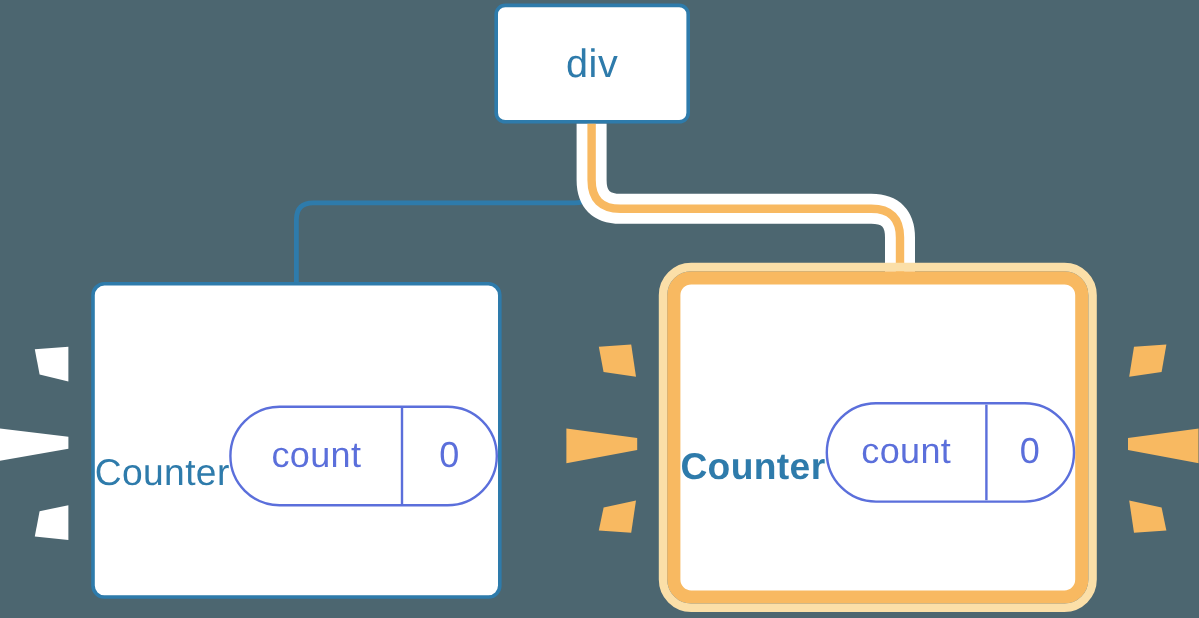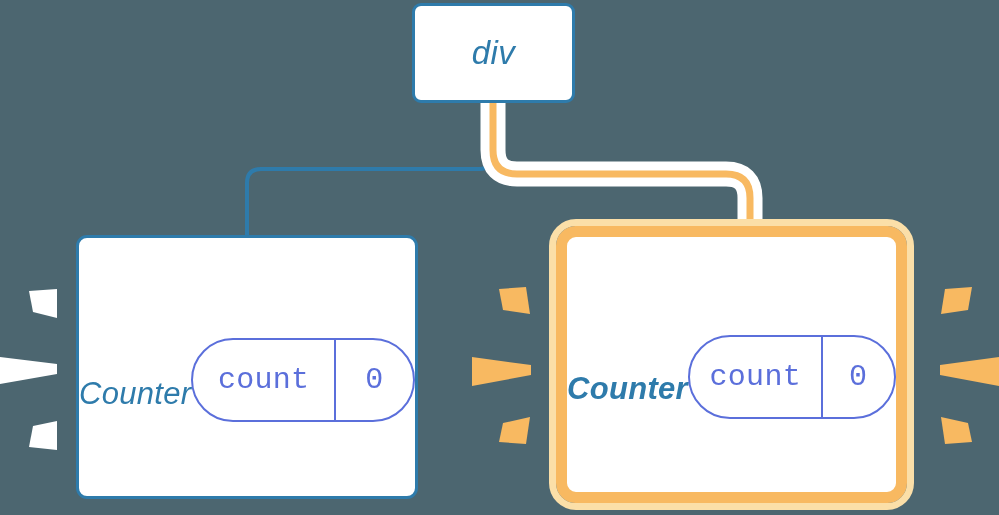--- a/index.html
+++ b/index.html
@@ -82,21 +82,20 @@
     outline: 7px solid #fbdfa8;
     outline-offset: 0px;
   }
 
   .node-title {
     font-size: 31px;
     color: #2e7bab;
     font-weight: 400;
     letter-spacing: 0.3px;
     white-space: nowrap;
-    font-style: italic;
   }
   .node-counter-left .node-title {
     margin-top: 54px;
   }
   .node-counter-right .node-title {
     margin-top: 48px;
     font-weight: 700;
   }
 
   
@@ -120,21 +119,20 @@
     margin-top: 24px;
   }
   .pill-key, .pill-val {
     display: flex;
     align-items: center;
     justify-content: center;
     color: #5b6fdb;
     font-size: 30px;
     font-weight: 400;
     letter-spacing: 0.3px;
-    font-family: Liberation Mono, monospace;
   }
   .pill-key {
     flex: 0 0 64%;
     border-right: 2px solid #5b6fdb;
   }
   .pill-val {
     flex: 1 1 auto;
   }
 </style>
 </head>

